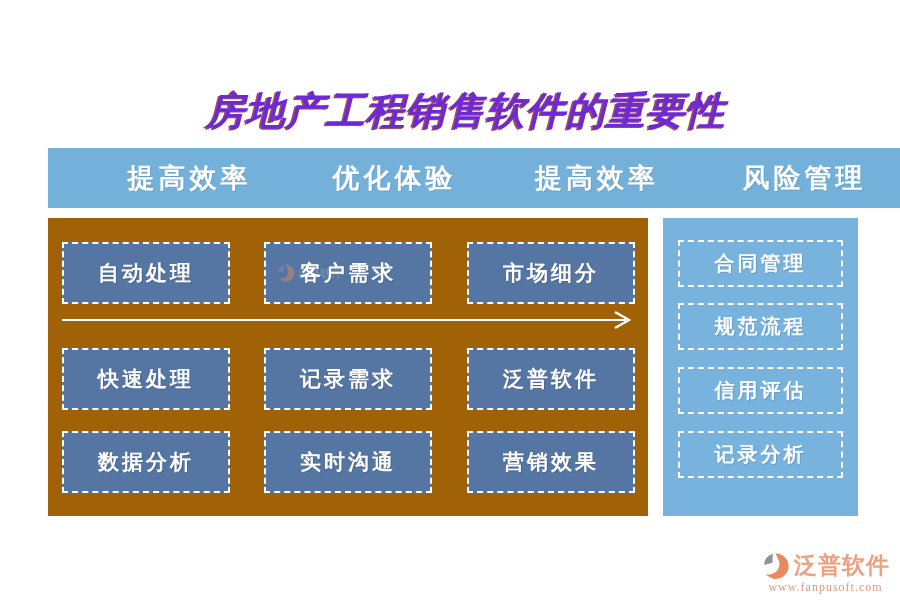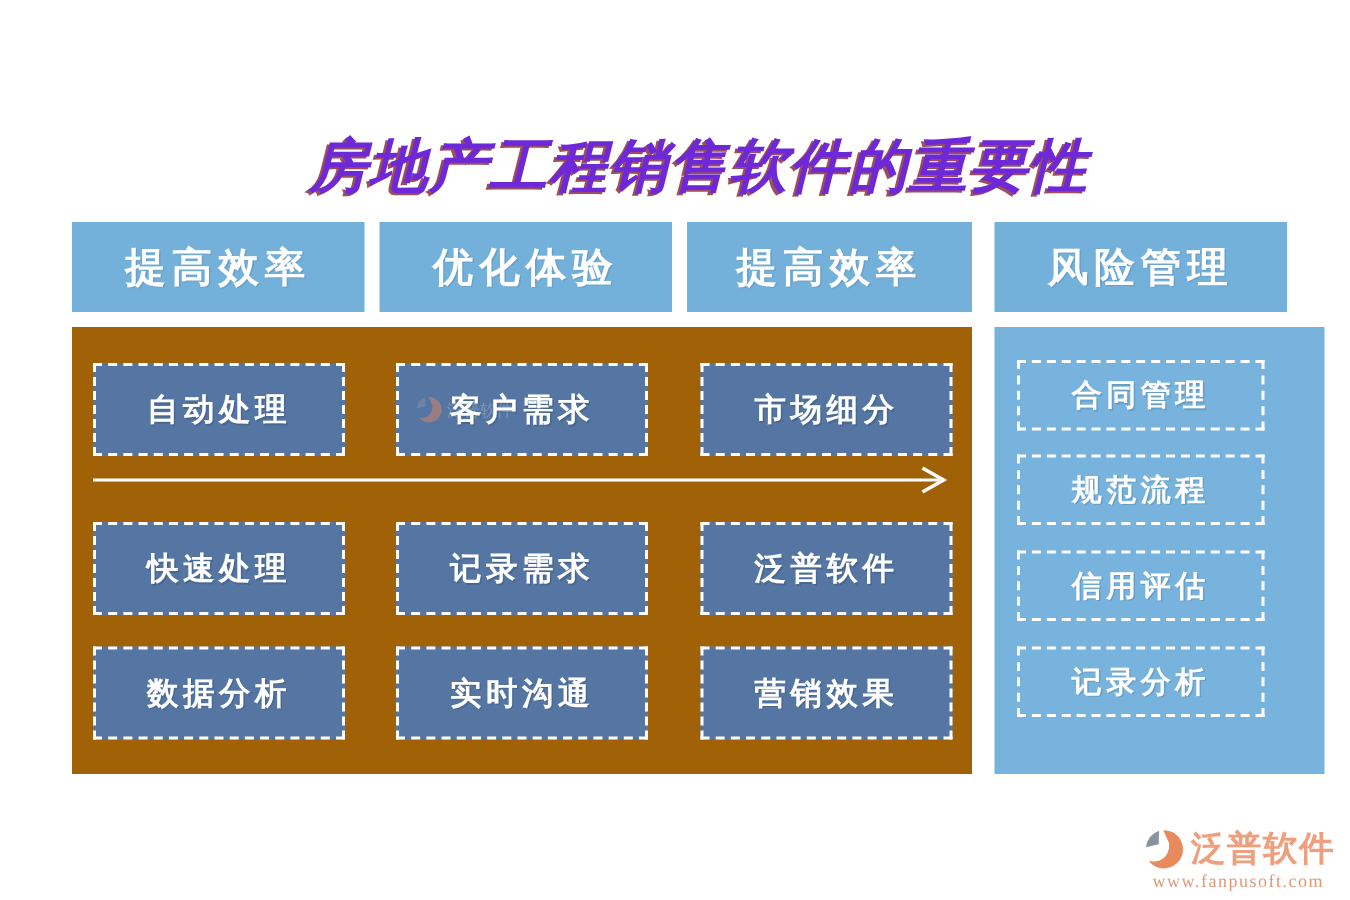--- a/index.html
+++ b/index.html
@@ -35,20 +35,21 @@
     height: 60px;
     background: #74B1DA;
     color: #ffffff;
     display: flex;
     align-items: center;
     justify-content: center;
     font-size: 27px;
     font-weight: bold;
     letter-spacing: 4px;
     text-shadow: 1px 1px 0 rgba(90,140,180,0.45);
+    padding-left: 44px;
   }
   .c1 { left: 48px;  width: 195px; }
   .c2 { left: 253px; width: 195px; }
   .c3 { left: 458px; width: 190px; }
   .c4 { left: 663px; width: 195px; }
 
   
   .left-panel {
     position: absolute;
     left: 48px;
@@ -110,21 +111,20 @@
   }
 
   
   .right-panel {
     position: absolute;
     left: 663px;
     top: 218px;
     width: 195px;
     height: 298px;
     background: #77B3DC;
-    padding-left: 25px;
   }
   .rbox {
     position: absolute;
     left: 15px;
     width: 165px;
     height: 47px;
     box-sizing: border-box;
     border: 2px dashed #ffffff;
     color: #ffffff;
     display: flex;

